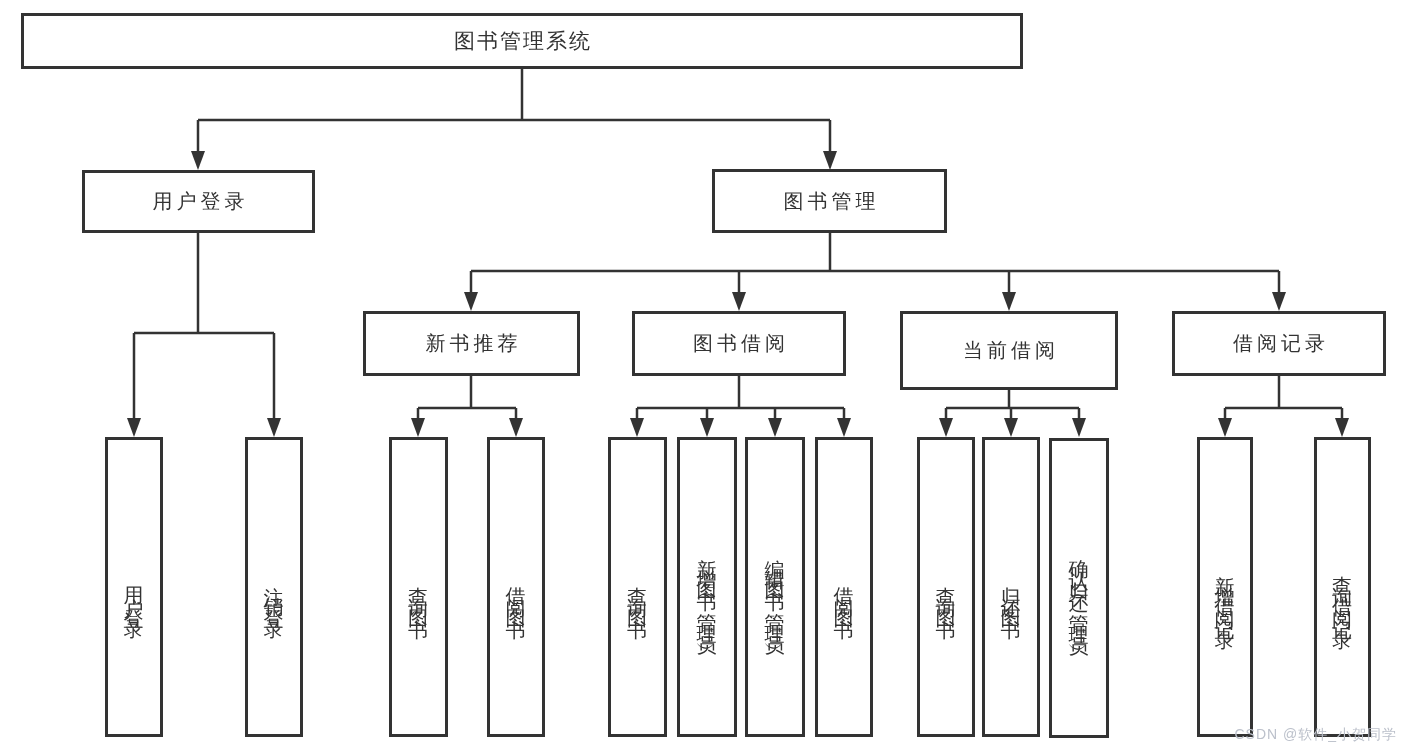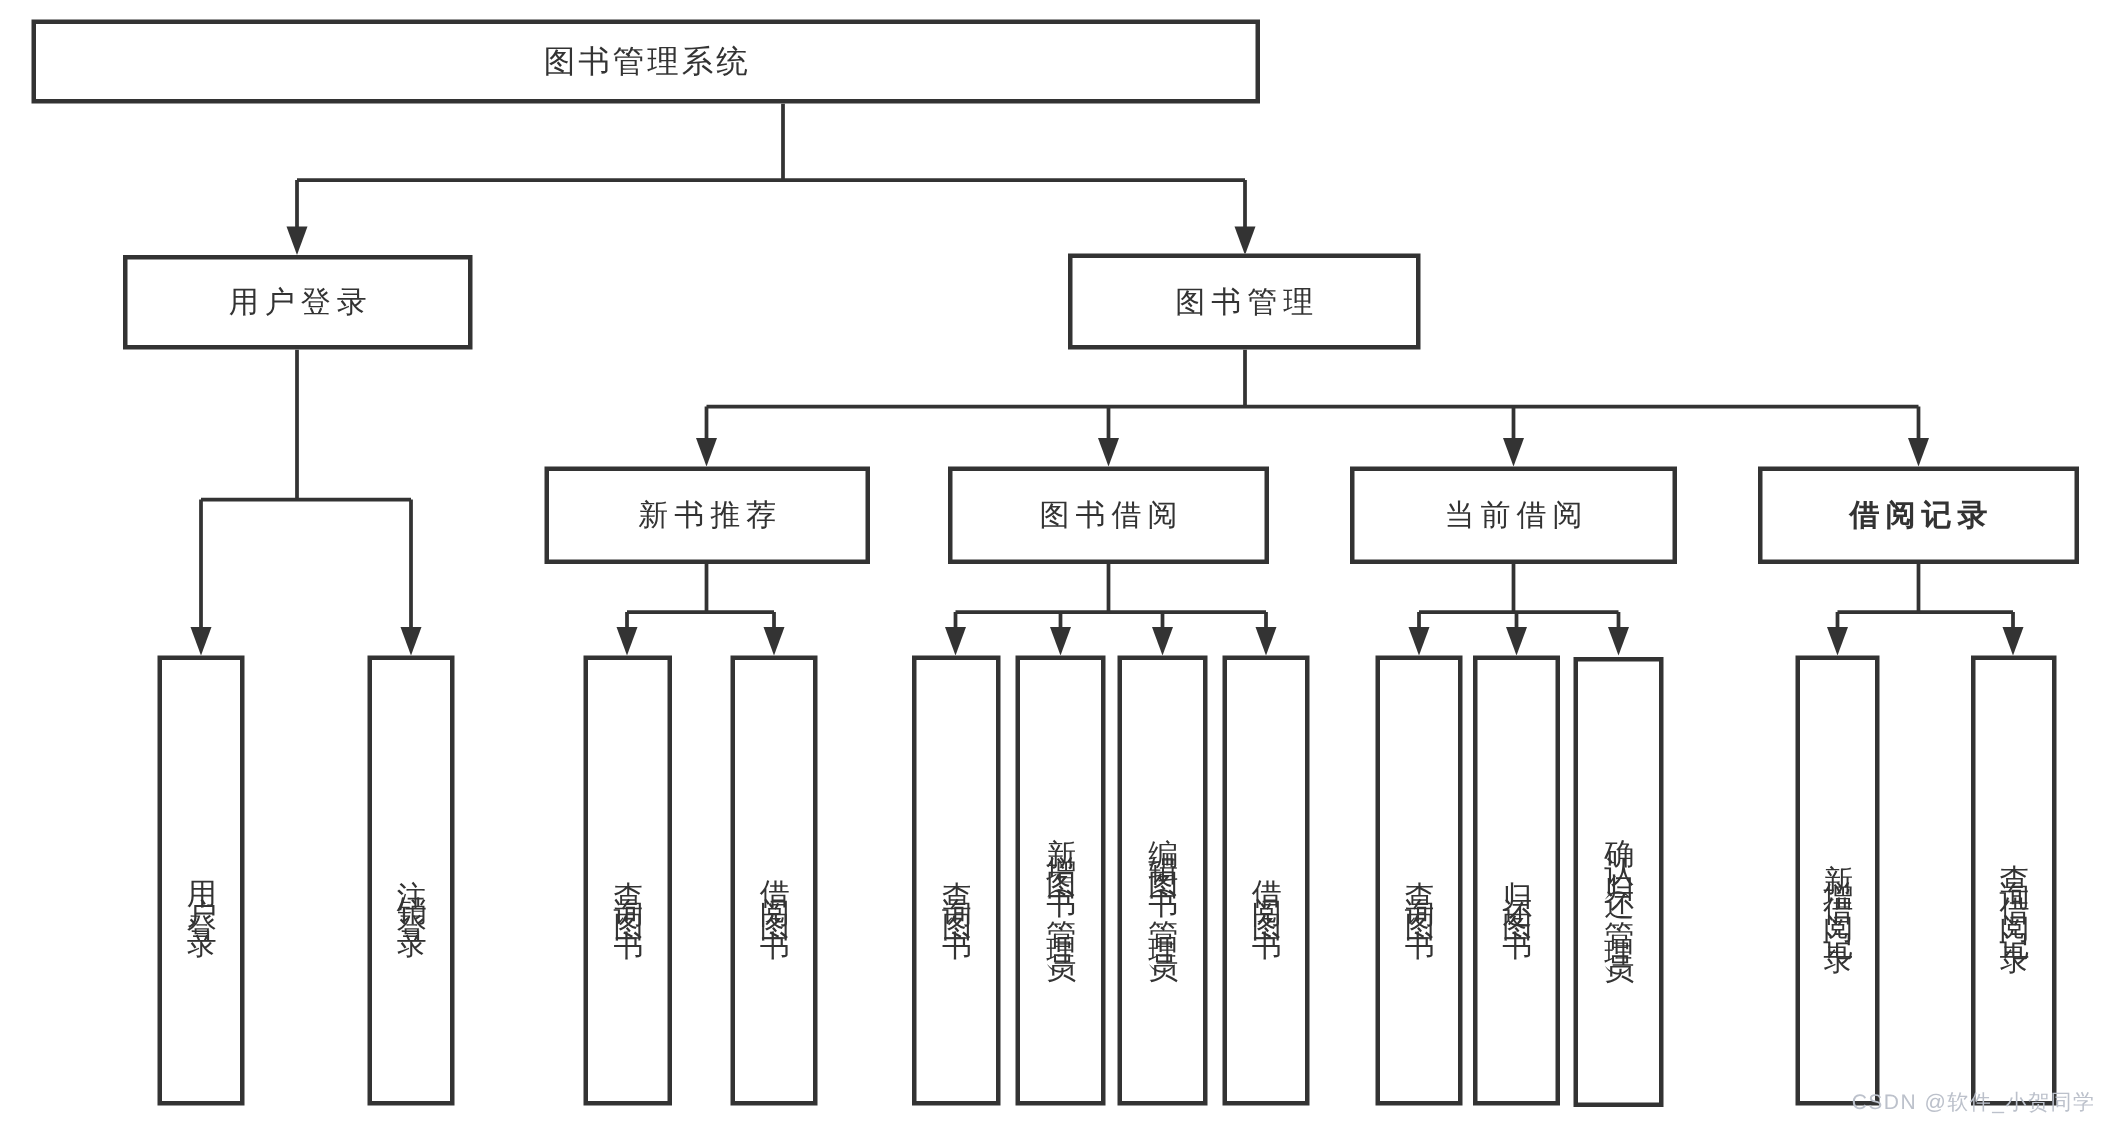--- a/index.html
+++ b/index.html
@@ -119,41 +119,41 @@
       <polygon points="768,418 782,418 775,437"></polygon>
       <polygon points="837,418 851,418 844,437"></polygon>
       <polygon points="939,418 953,418 946,437"></polygon>
       <polygon points="1004,418 1018,418 1011,437"></polygon>
       <polygon points="1072,418 1086,418 1079,437"></polygon>
       <polygon points="1218,418 1232,418 1225,437"></polygon>
       <polygon points="1335,418 1349,418 1342,437"></polygon>
     </g>
   </svg>
 
-  <div class="node hbox root-box" style="left:21px; top:13px; width:819px; height:56px;">
+  <div class="node hbox root-box" style="left:21px; top:13px; width:1002px; height:56px;">
     <span>图书管理系统</span>
   </div>
 
   <div class="node hbox" style="left:82px; top:170px; width:233px; height:63px;">
     <span>用户登录</span>
   </div>
   <div class="node hbox" style="left:712px; top:169px; width:235px; height:64px;">
     <span>图书管理</span>
   </div>
 
   <div class="node hbox" style="left:363px; top:311px; width:217px; height:65px;align-items:center;">
     <span>新书推荐</span>
   </div>
   <div class="node hbox" style="left:632px; top:311px; width:214px; height:65px;">
     <span>图书借阅</span>
   </div>
-  <div class="node hbox" style="left:900px; top:311px; width:218px; height:65px;">
+  <div class="node hbox" style="left:900px; top:311px; width:218px; height:79px;">
     <span>当前借阅</span>
   </div>
-  <div class="node hbox" style="left:1172px; top:311px; width:214px; height:65px;font-weight:bold;">
+  <div class="node hbox" style="left:1172px; top:311px; width:214px; height:65px;">
     <span>借阅记录</span>
   </div>
 
   <div class="node vbox" style="left:105px; top:437px; width:58px; height:300px;">
     <span>用户登录</span>
   </div>
   <div class="node vbox" style="left:245px; top:437px; width:58px; height:300px;">
     <span>注销登录</span>
   </div>
 

